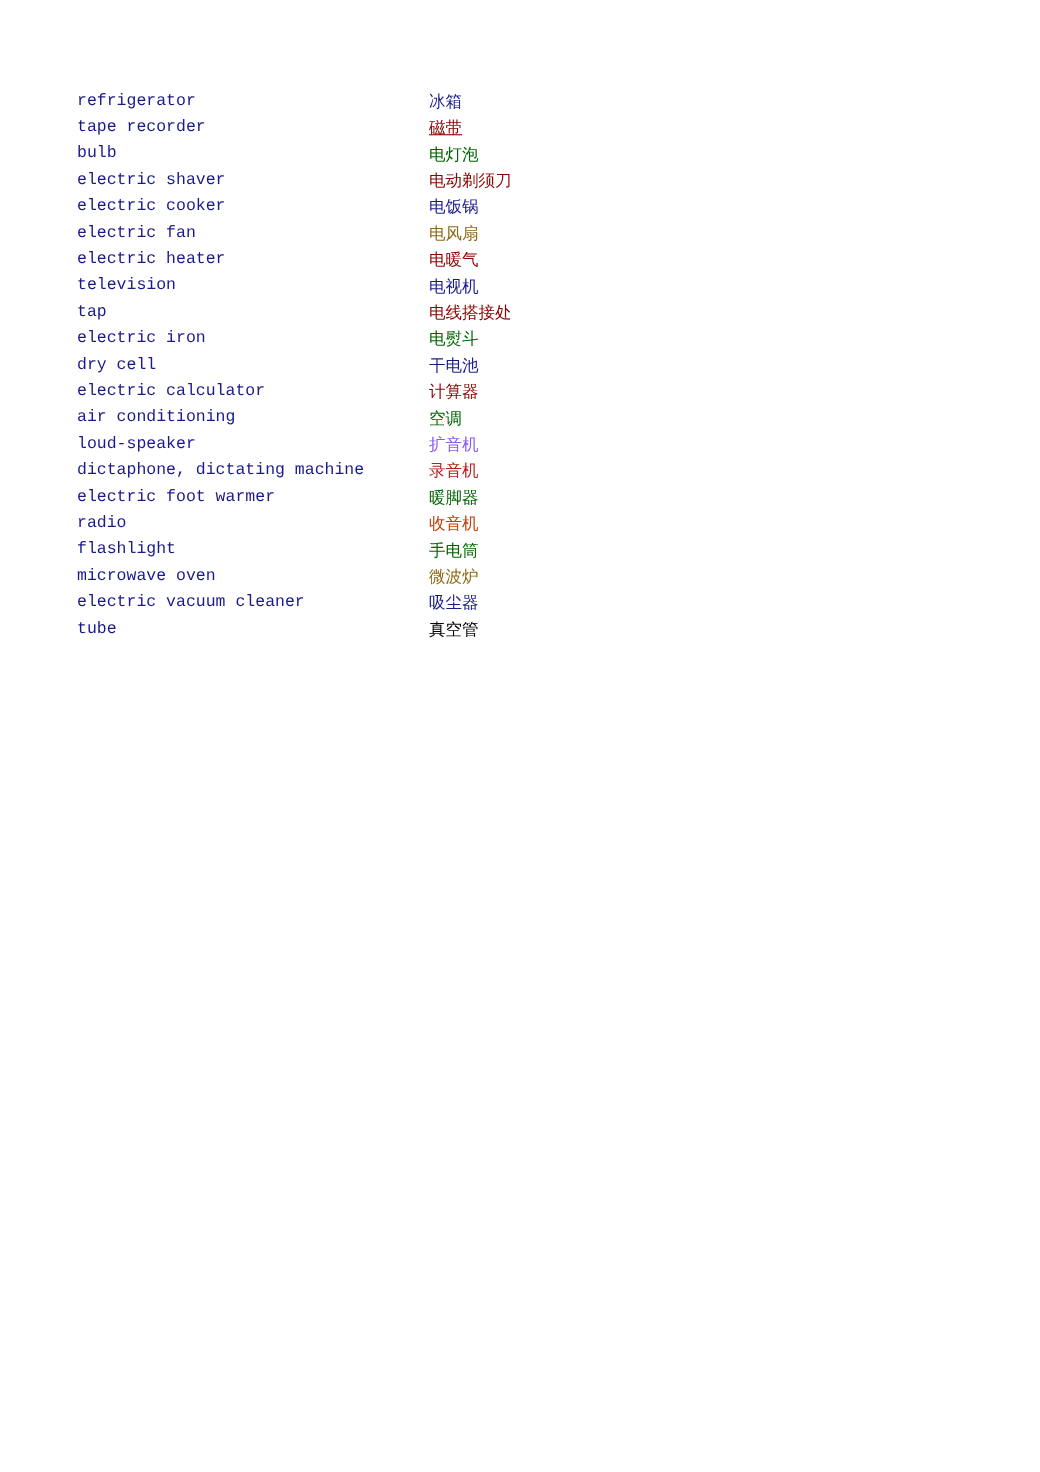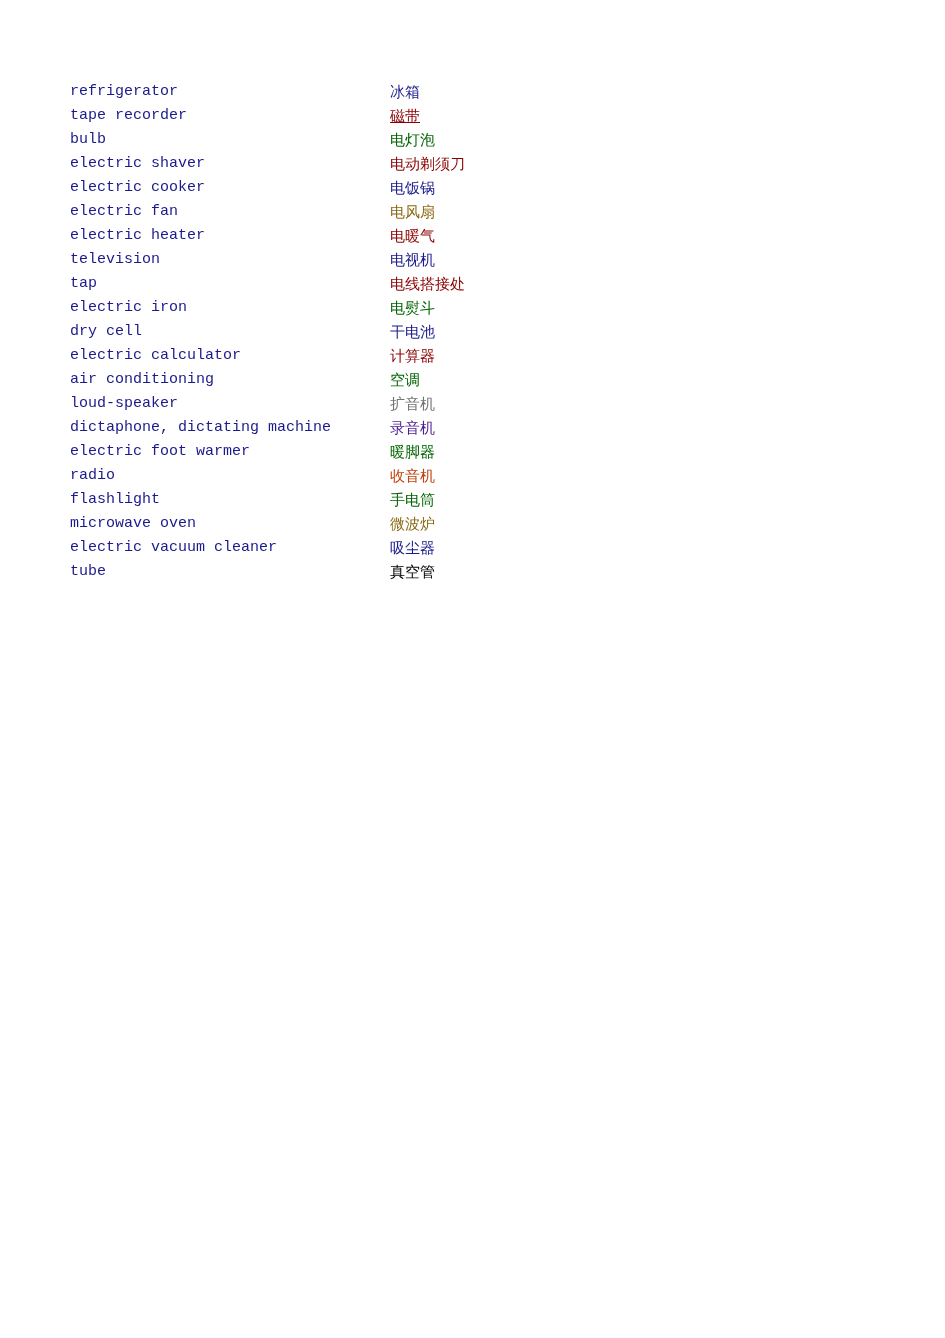--- a/index.html
+++ b/index.html
@@ -49,22 +49,22 @@
     .row-4 .chinese-col span { color: #1a1a8c; }
     .row-5 .chinese-col span { color: #8b6914; }
     .row-6 .chinese-col span { color: #006400; }
     .row-7 .chinese-col span { color: #8b0000; }
     .row-8 .chinese-col span { color: #1a1a8c; }
     .row-9 .chinese-col span { color: #8b0000; }
     .row-10 .chinese-col span { color: #006400; }
     .row-11 .chinese-col span { color: #1a1a8c; }
     .row-12 .chinese-col span { color: #8b0000; }
     .row-13 .chinese-col span { color: #006400; }
-    .row-14 .chinese-col span { color: #737373; }
-    .row-15 .chinese-col span { color: #4c1d95; }
+    .row-14 .chinese-col span { color: #8b5cf6; }
+    .row-15 .chinese-col span { color: #b91c1c; }
     .row-16 .chinese-col span { color: #8b6914; }
     .row-17 .chinese-col span { color: #006400; }
     .row-18 .chinese-col span { color: #8b0000; }
     .row-19 .chinese-col span { color: #c2410c; }
     .row-20 .chinese-col span { color: #006400; }
     .row-21 .chinese-col span { color: #8b6914; }
     .row-22 .chinese-col span { color: #1a1a8c; }
   </style>
 </head>
 <body>

